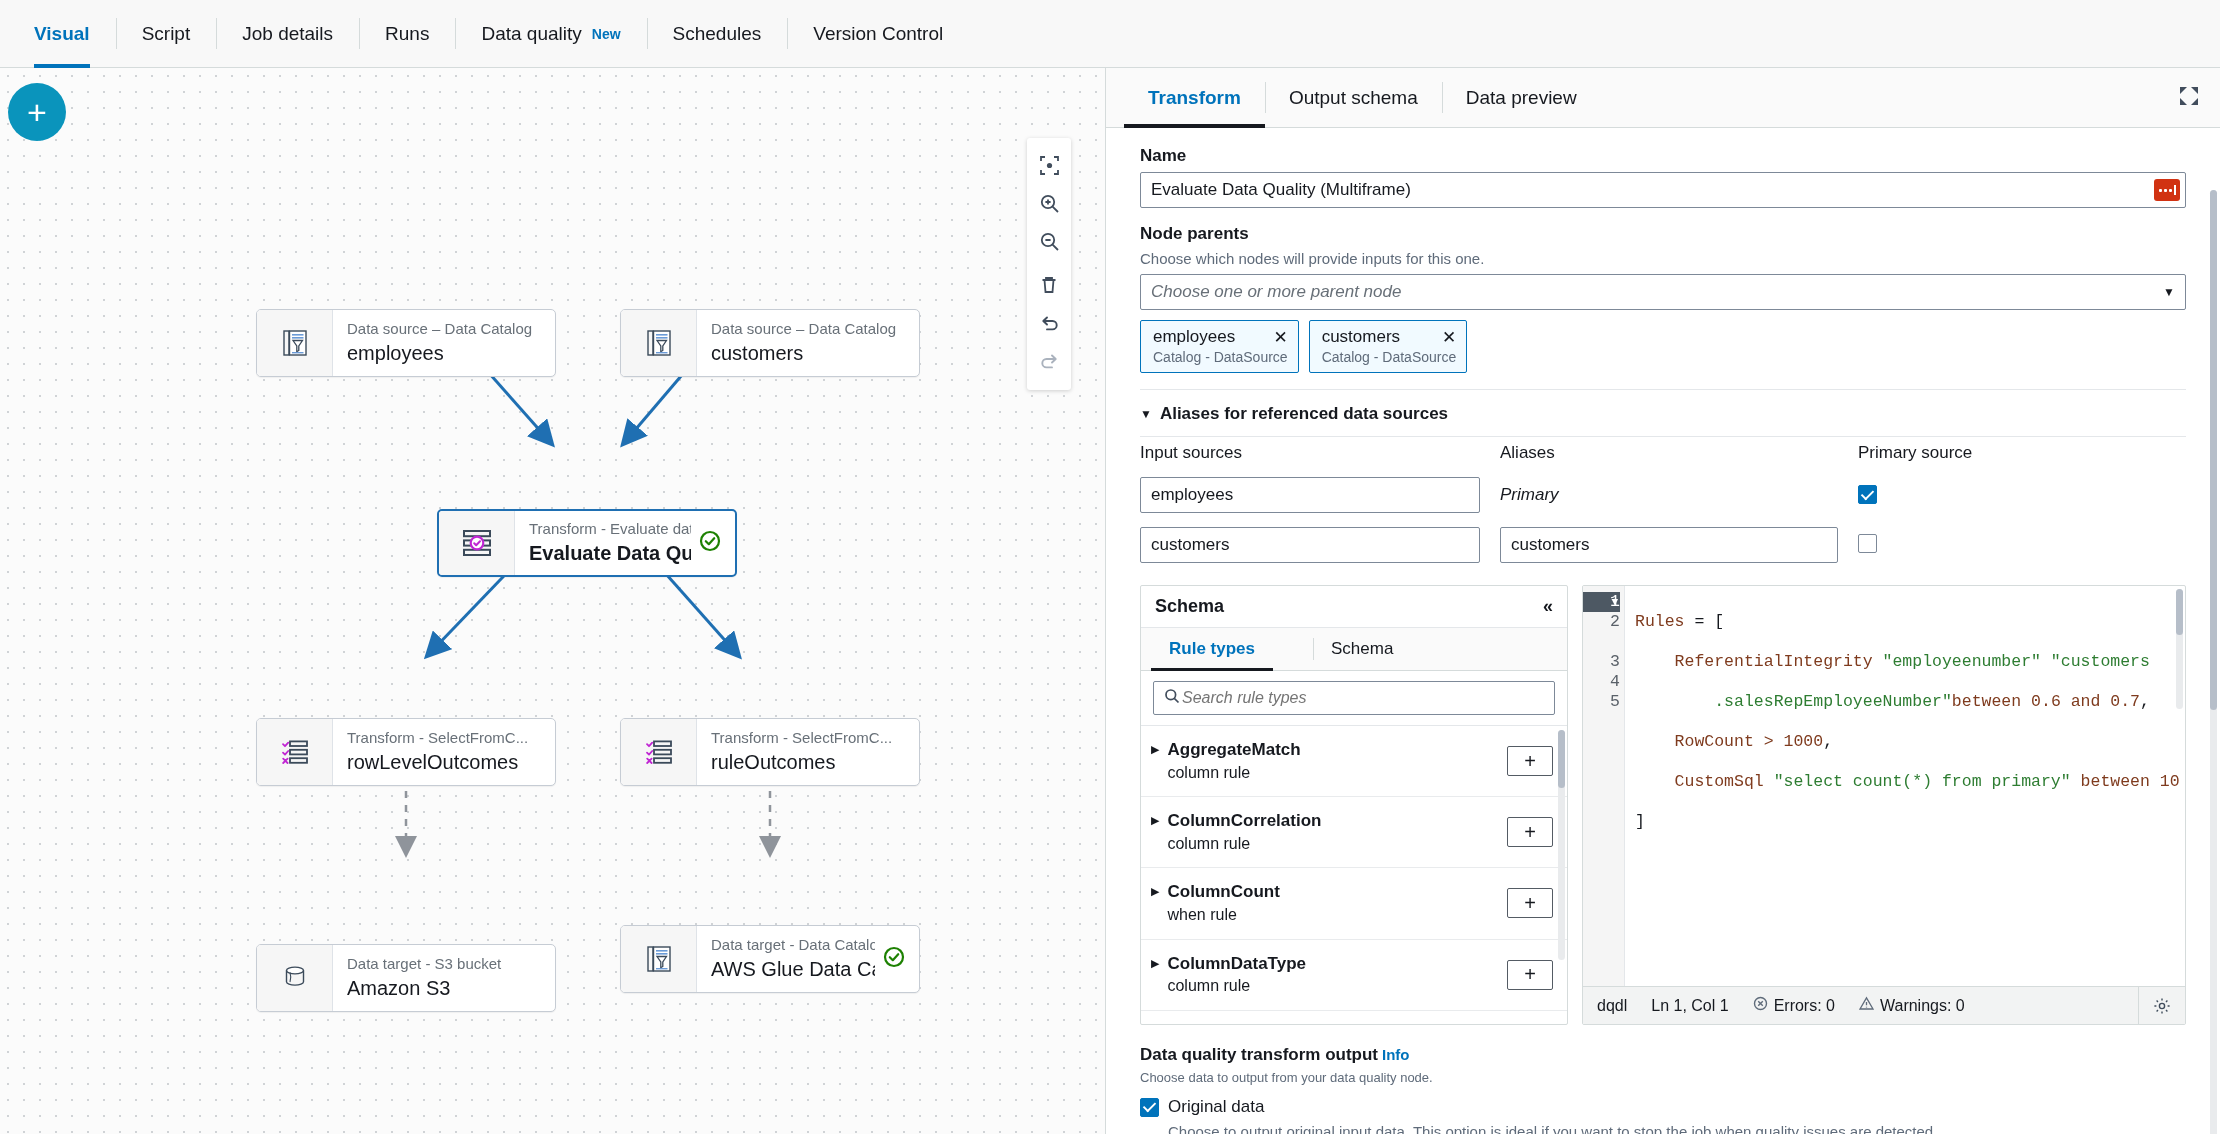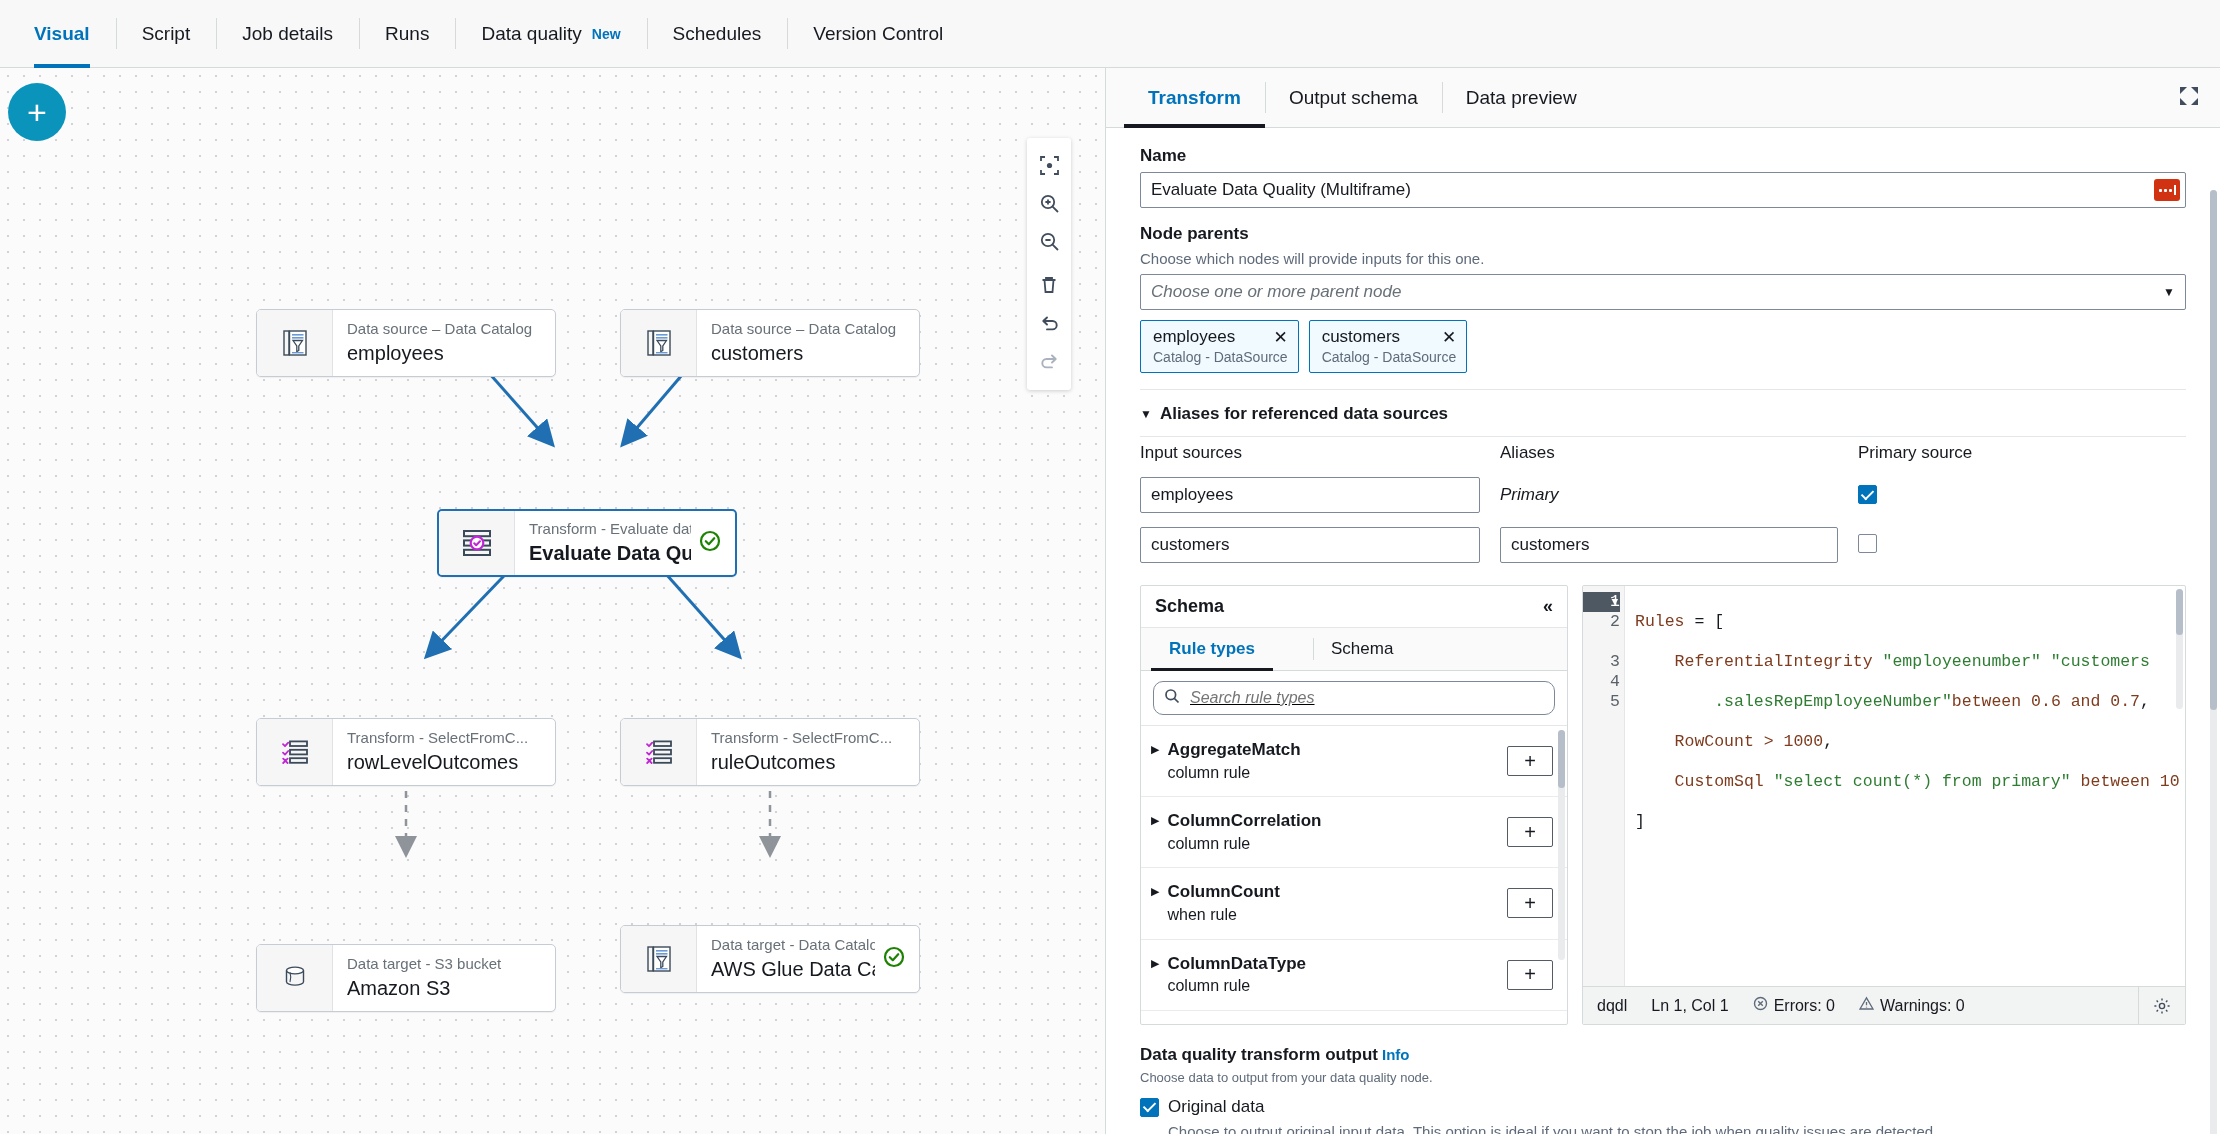--- a/index.html
+++ b/index.html
@@ -353,25 +353,24 @@
     content:""; position:absolute; left:0; top:10px; bottom:10px; width:1px; background:#d5dbdb;
   }
   .htab.active { color: #0073bb; font-weight: bold; }
   .htab.active::after {
     content:""; position:absolute; left:0; right:0; bottom:-1px; height:3px; background:#16191f;
   }
   .search-wrap { padding: 10px 12px; }
   .search-box {
     height: 34px;
     border: 1px solid #7d8998;
-    border-radius: 10px;
-    display: flex; align-items: center; gap: 8px;
+    border-radius: 2px;
+    display: flex; align-items: center; gap: 0;
     padding: 0 10px;
     background: #fff;
-    text-decoration: underline;
   }
   .search-box input {
     border: none; outline: none;
     flex: 1;
     font-size: 16px;
     font-style: italic;
     color: #687078;
     font-family: "Liberation Sans", sans-serif;
     background: transparent;
   }

